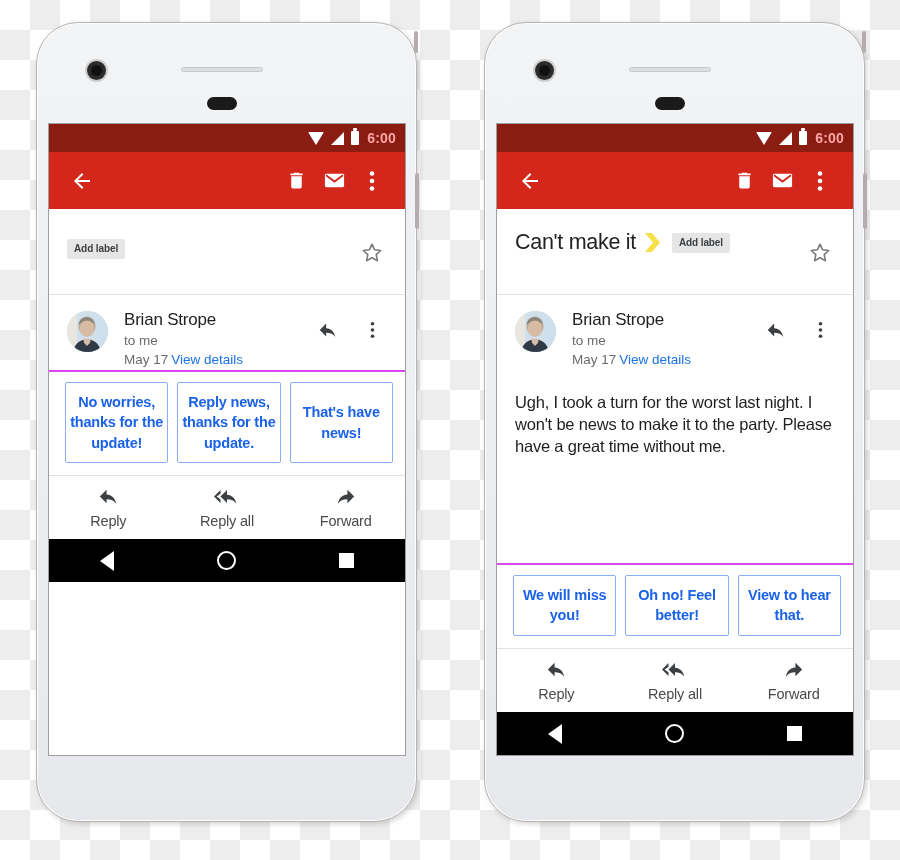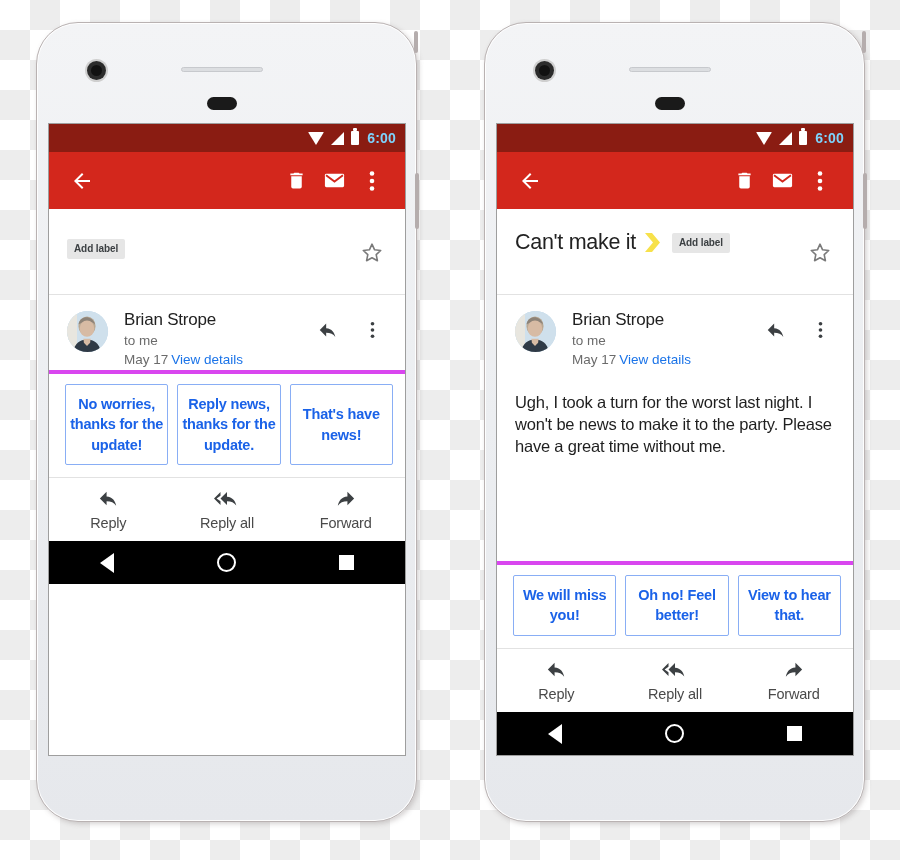--- a/index.html
+++ b/index.html
@@ -125,21 +125,21 @@
     border-radius: 1px;
     position: relative;
   }
   .st-batt::before {
     content:"";
     position:absolute;
     left:2px; top:-3px;
     width:4px;height:3px;background:#fff;border-radius:1px;
   }
   .st-time {
-    color:#7dd3fc;
+    color:#fca5a5;
     font-size: 14px;
     font-weight: bold;
     letter-spacing: .2px;
     margin-left: 1px;
   }
 
   
   .appbar {
     height: 57px;
     background: #d3271c;
@@ -259,21 +259,21 @@
     color: #1f1f1f;
     letter-spacing: -.2px;
   }
   .msg-body p + p { margin-top: 18px; }
 
   
   .chips {
     display: flex;
     gap: 9px;
     padding: 10px 12px 12px 16px;
-    border-top: 4px solid #d946ef;
+    border-top: 2px solid #d946ef;
     flex: 0 0 auto;
   }
   .chip {
     flex: 1 1 0;
     border: 1px solid #89aef5;
     border-radius: 2px;
     color: #1a62e8;
     font-size: 14.5px;
     font-weight: bold;
     line-height: 1.42;

